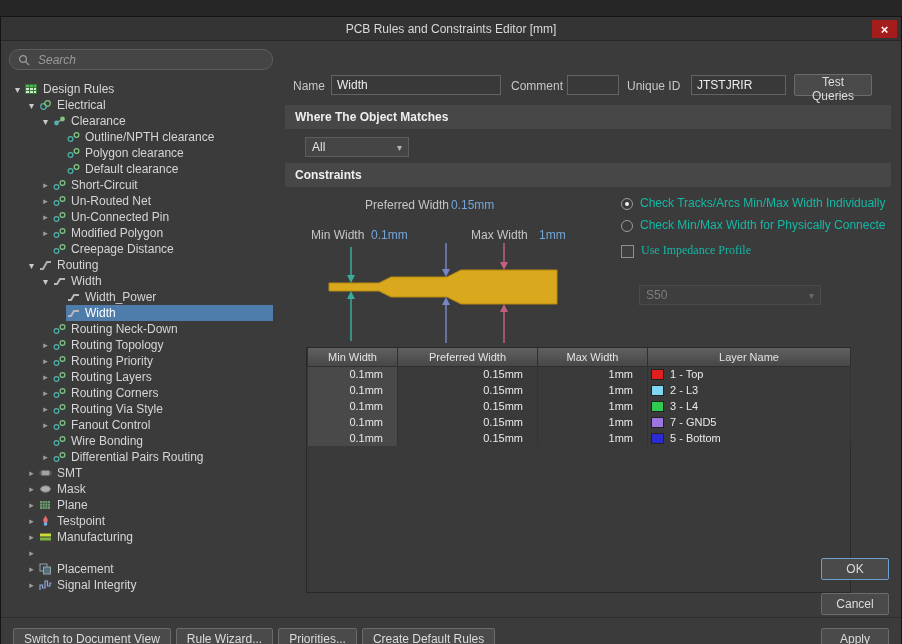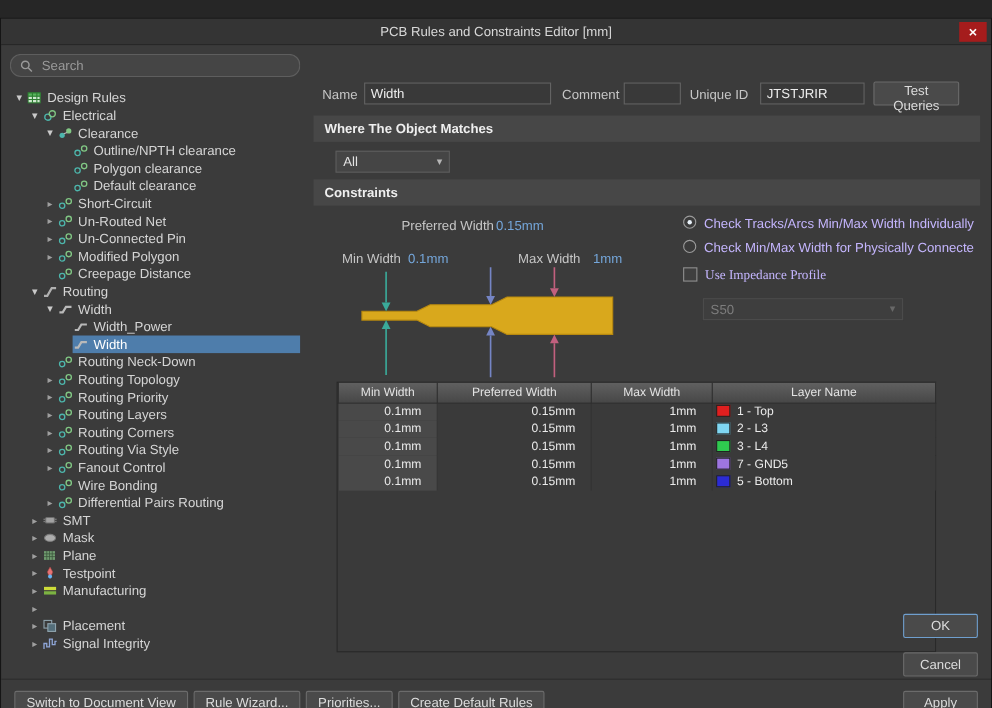--- a/index.html
+++ b/index.html
@@ -6,21 +6,21 @@
   html,body { margin:0; padding:0; background:#262626; font-family:"Liberation Sans", sans-serif; }
   .dialog { position:relative; width:902px; height:644px; background:#3b3b3b; border:1px solid #151515; overflow:hidden;margin-top:16px; }
 
   
   .titlebar { position:absolute; top:0; left:0; right:0; height:24px; background:#343434; border-bottom:1px solid #272727; display:flex; align-items:center; justify-content:center; color:#d9d9d9; font-size:12px; }
   .close-btn { position:absolute; top:3px; right:4px; width:25px; height:18px; background:#a51c1c; color:#fff; display:flex; align-items:center; justify-content:center; font-size:13px; font-weight:bold; cursor:pointer; }
 
   
   .left-panel { position:absolute; left:8px; top:32px; width:264px; height:570px; overflow:hidden; }
   .search-box { height:21px; background:#454545; border:1px solid #5e5e5e; border-radius:10px; display:flex; align-items:center; padding:0 8px; gap:6px; }
-  .search-box input { flex:1; background:transparent; border:none; outline:none; color:#cfcfcf; font-size:12px; font-family:"Liberation Sans", sans-serif; }
+  .search-box input { flex:1; background:transparent; border:none; outline:none; color:#cfcfcf; font-size:12px; font-family:"Liberation Sans", sans-serif;font-style:italic; }
   .search-box input::placeholder { color:#9a9a9a; }
   .tree { margin-top:11px; font-size:12px; color:#d5d5d5; }
   .tree-row { display:flex; align-items:center; height:16px; white-space:nowrap; cursor:default; }
   .expander { width:13px; flex:0 0 13px; text-align:center; font-size:9px; color:#9f9f9f; }
   .expander.open { color:#cacaca; font-size:10px; }
   .item-body { display:flex; align-items:center; flex:1; height:16px; padding-left:1px; }
   .item-body.selected { background:#4e7dab; color:#ffffff; }
   .tree-icon { width:14px; height:12px; margin-right:4px; display:inline-flex; align-items:center; }
   .tree-icon svg { display:block; }
 
@@ -34,21 +34,21 @@
   .section-bar { position:absolute; left:4px; width:606px; height:24px; background:#474747; color:#efefef; font-size:12px; font-weight:bold; line-height:24px; padding-left:10px; }
 
   .combo { position:absolute; height:20px; background:#454545; border:1px solid #5d5d5d; color:#e3e3e3; font-size:12px; display:flex; align-items:center; justify-content:space-between; padding:0 6px; cursor:pointer; }
   .combo .chev { color:#b5b5b5; font-size:10px; }
   .combo.disabled { background:#3e3e3e; border-color:#4b4b4b; color:#7d7d7d; cursor:default; }
   .combo.disabled .chev { color:#686868; }
 
   .radio { width:12px; height:12px; border-radius:50%; border:1px solid #9b9b9b; background:#3a3a3a; display:inline-block; position:relative; flex:0 0 12px; }
   .radio.checked::after { content:""; position:absolute; left:3px; top:3px; width:4px; height:4px; border-radius:50%; background:#e9f2fa; }
   .checkbox { width:13px; height:13px; border:1px solid #8f8f8f; background:#3f3f3f; display:inline-block; flex:0 0 13px; }
-  .opt-row { position:absolute; display:flex; align-items:flex-start; gap:7px; color:#c4b5fd; font-size:12px; white-space:nowrap; }
+  .opt-row { position:absolute; display:flex; align-items:flex-end; gap:7px; color:#14b8a6; font-size:12px; white-space:nowrap; }
 
   
   .layer-table-wrap { position:absolute; left:25px; top:298px; width:545px; height:246px; background:#3a3a3a; border:1px solid #292929; }
   table.layers { border-collapse:collapse; table-layout:fixed; width:543px; font-size:11px; }
   table.layers th { height:18px; background:linear-gradient(#606060,#474747); border:1px solid #2f2f2f; border-top:none; color:#e3e3e3; font-weight:normal; }
   table.layers td { height:16px; color:#eaeaea; border-right:1px solid #333333; padding:0; }
   table.layers td.num { text-align:right; padding-right:14px; }
   table.layers td.c1 { background:#494949; }
   .swatch { display:inline-block; width:13px; height:11px; margin:0 6px 0 3px; vertical-align:-2px; border:1px solid #222; }
 
@@ -511,21 +511,21 @@
       <span>Check Tracks/Arcs Min/Max Width Individually</span>
     </div>
     <div class="opt-row" style="left:340px;top:169px;">
       <span class="radio"></span>
       <span>Check Min/Max Width for Physically Connecte</span>
     </div>
     <div class="opt-row" style="left:340px;top:194px;font-family:Liberation Serif, serif;">
       <span class="checkbox"></span>
       <span>Use Impedance Profile</span>
     </div>
-    <div class="combo disabled" style="left:358px;top:222px;width:182px;text-align:center;">
+    <div class="combo disabled" style="left:358px;top:236px;width:182px;text-align:center;">
       <span>S50</span>
       <span class="chev">▾</span>
     </div>
 
     <div class="layer-table-wrap">
       <table class="layers">
         <colgroup>
             <col style="width:90px">
             <col style="width:140px">
             <col style="width:110px">

